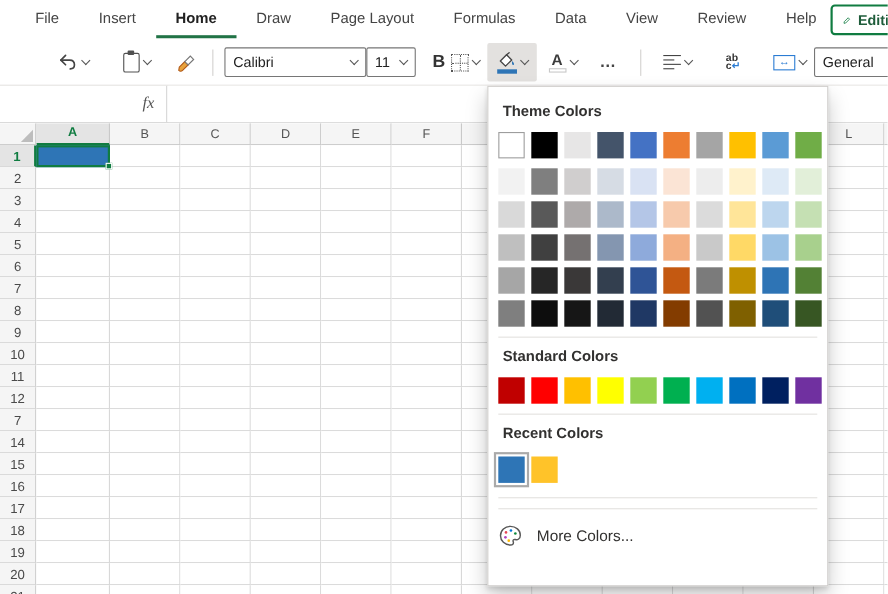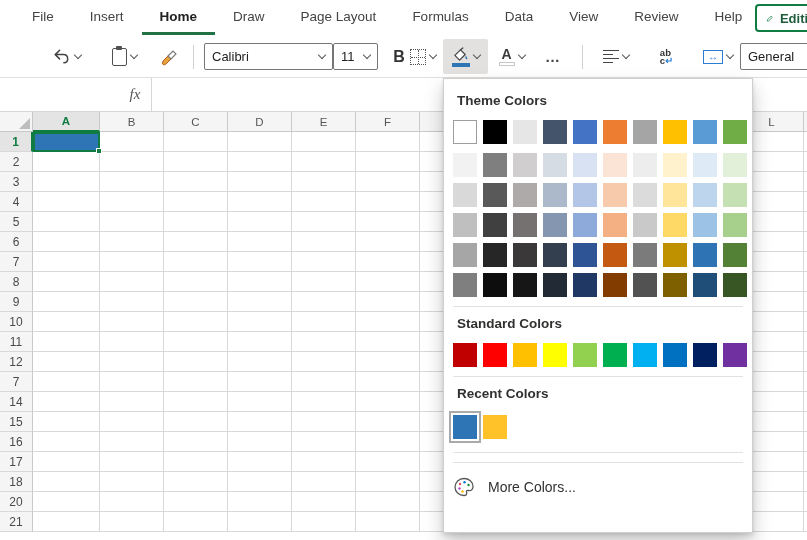--- a/index.html
+++ b/index.html
@@ -490,20 +490,36 @@
         <div class="cell" style="width: 64px;"></div>
         <div class="cell" style="width: 64px;"></div>
         <div class="cell" style="width: 64px;"></div>
         <div class="cell" style="width: 64px;"></div>
         <div class="cell" style="width: 64px;"></div>
         <div class="cell" style="width: 64px;"></div>
         <div class="cell" style="width: 64px;"></div>
         <div class="cell" style="width: 40px;"></div>
       </div>
       <div class="grid-row">
+        <div class="row-h">19</div>
+        <div class="cell" style="width: 67px;"></div>
+        <div class="cell" style="width: 64px;"></div>
+        <div class="cell" style="width: 64px;"></div>
+        <div class="cell" style="width: 64px;"></div>
+        <div class="cell" style="width: 64px;"></div>
+        <div class="cell" style="width: 64px;"></div>
+        <div class="cell" style="width: 64px;"></div>
+        <div class="cell" style="width: 64px;"></div>
+        <div class="cell" style="width: 64px;"></div>
+        <div class="cell" style="width: 64px;"></div>
+        <div class="cell" style="width: 64px;"></div>
+        <div class="cell" style="width: 64px;"></div>
+        <div class="cell" style="width: 40px;"></div>
+      </div>
+      <div class="grid-row">
         <div class="row-h">20</div>
         <div class="cell" style="width: 67px;"></div>
         <div class="cell" style="width: 64px;"></div>
         <div class="cell" style="width: 64px;"></div>
         <div class="cell" style="width: 64px;"></div>
         <div class="cell" style="width: 64px;"></div>
         <div class="cell" style="width: 64px;"></div>
         <div class="cell" style="width: 64px;"></div>
         <div class="cell" style="width: 64px;"></div>
         <div class="cell" style="width: 64px;"></div>

